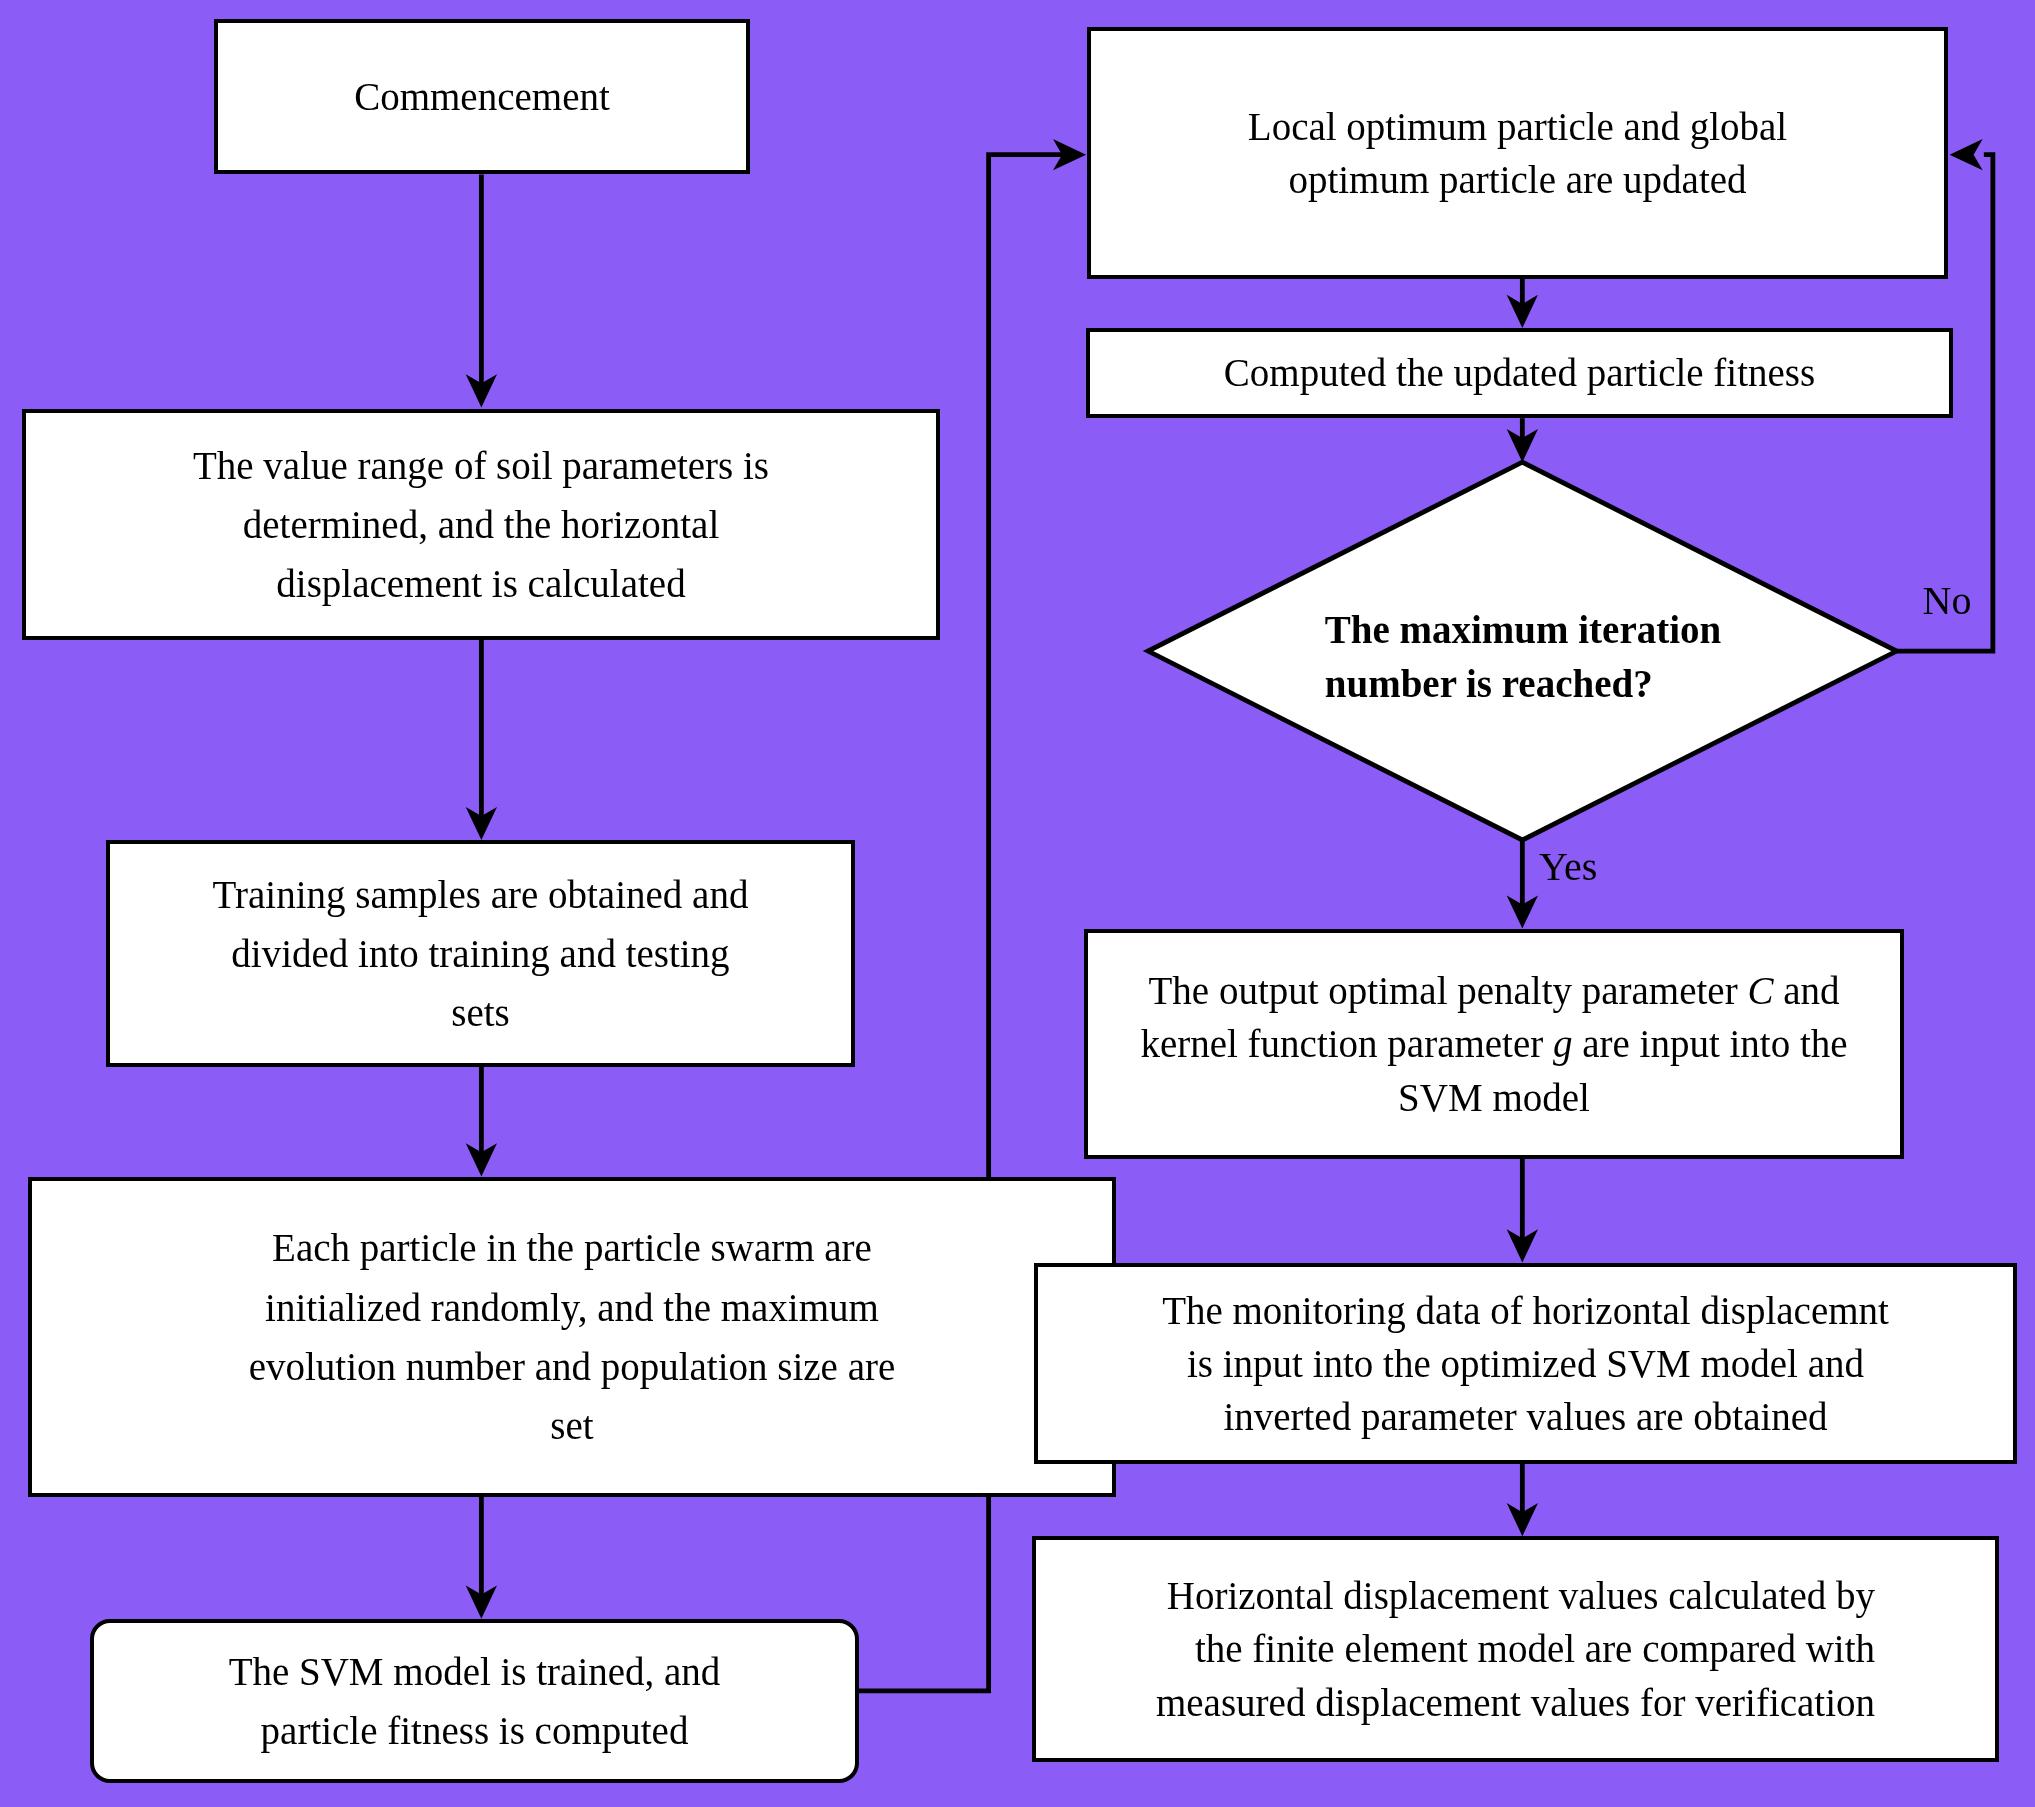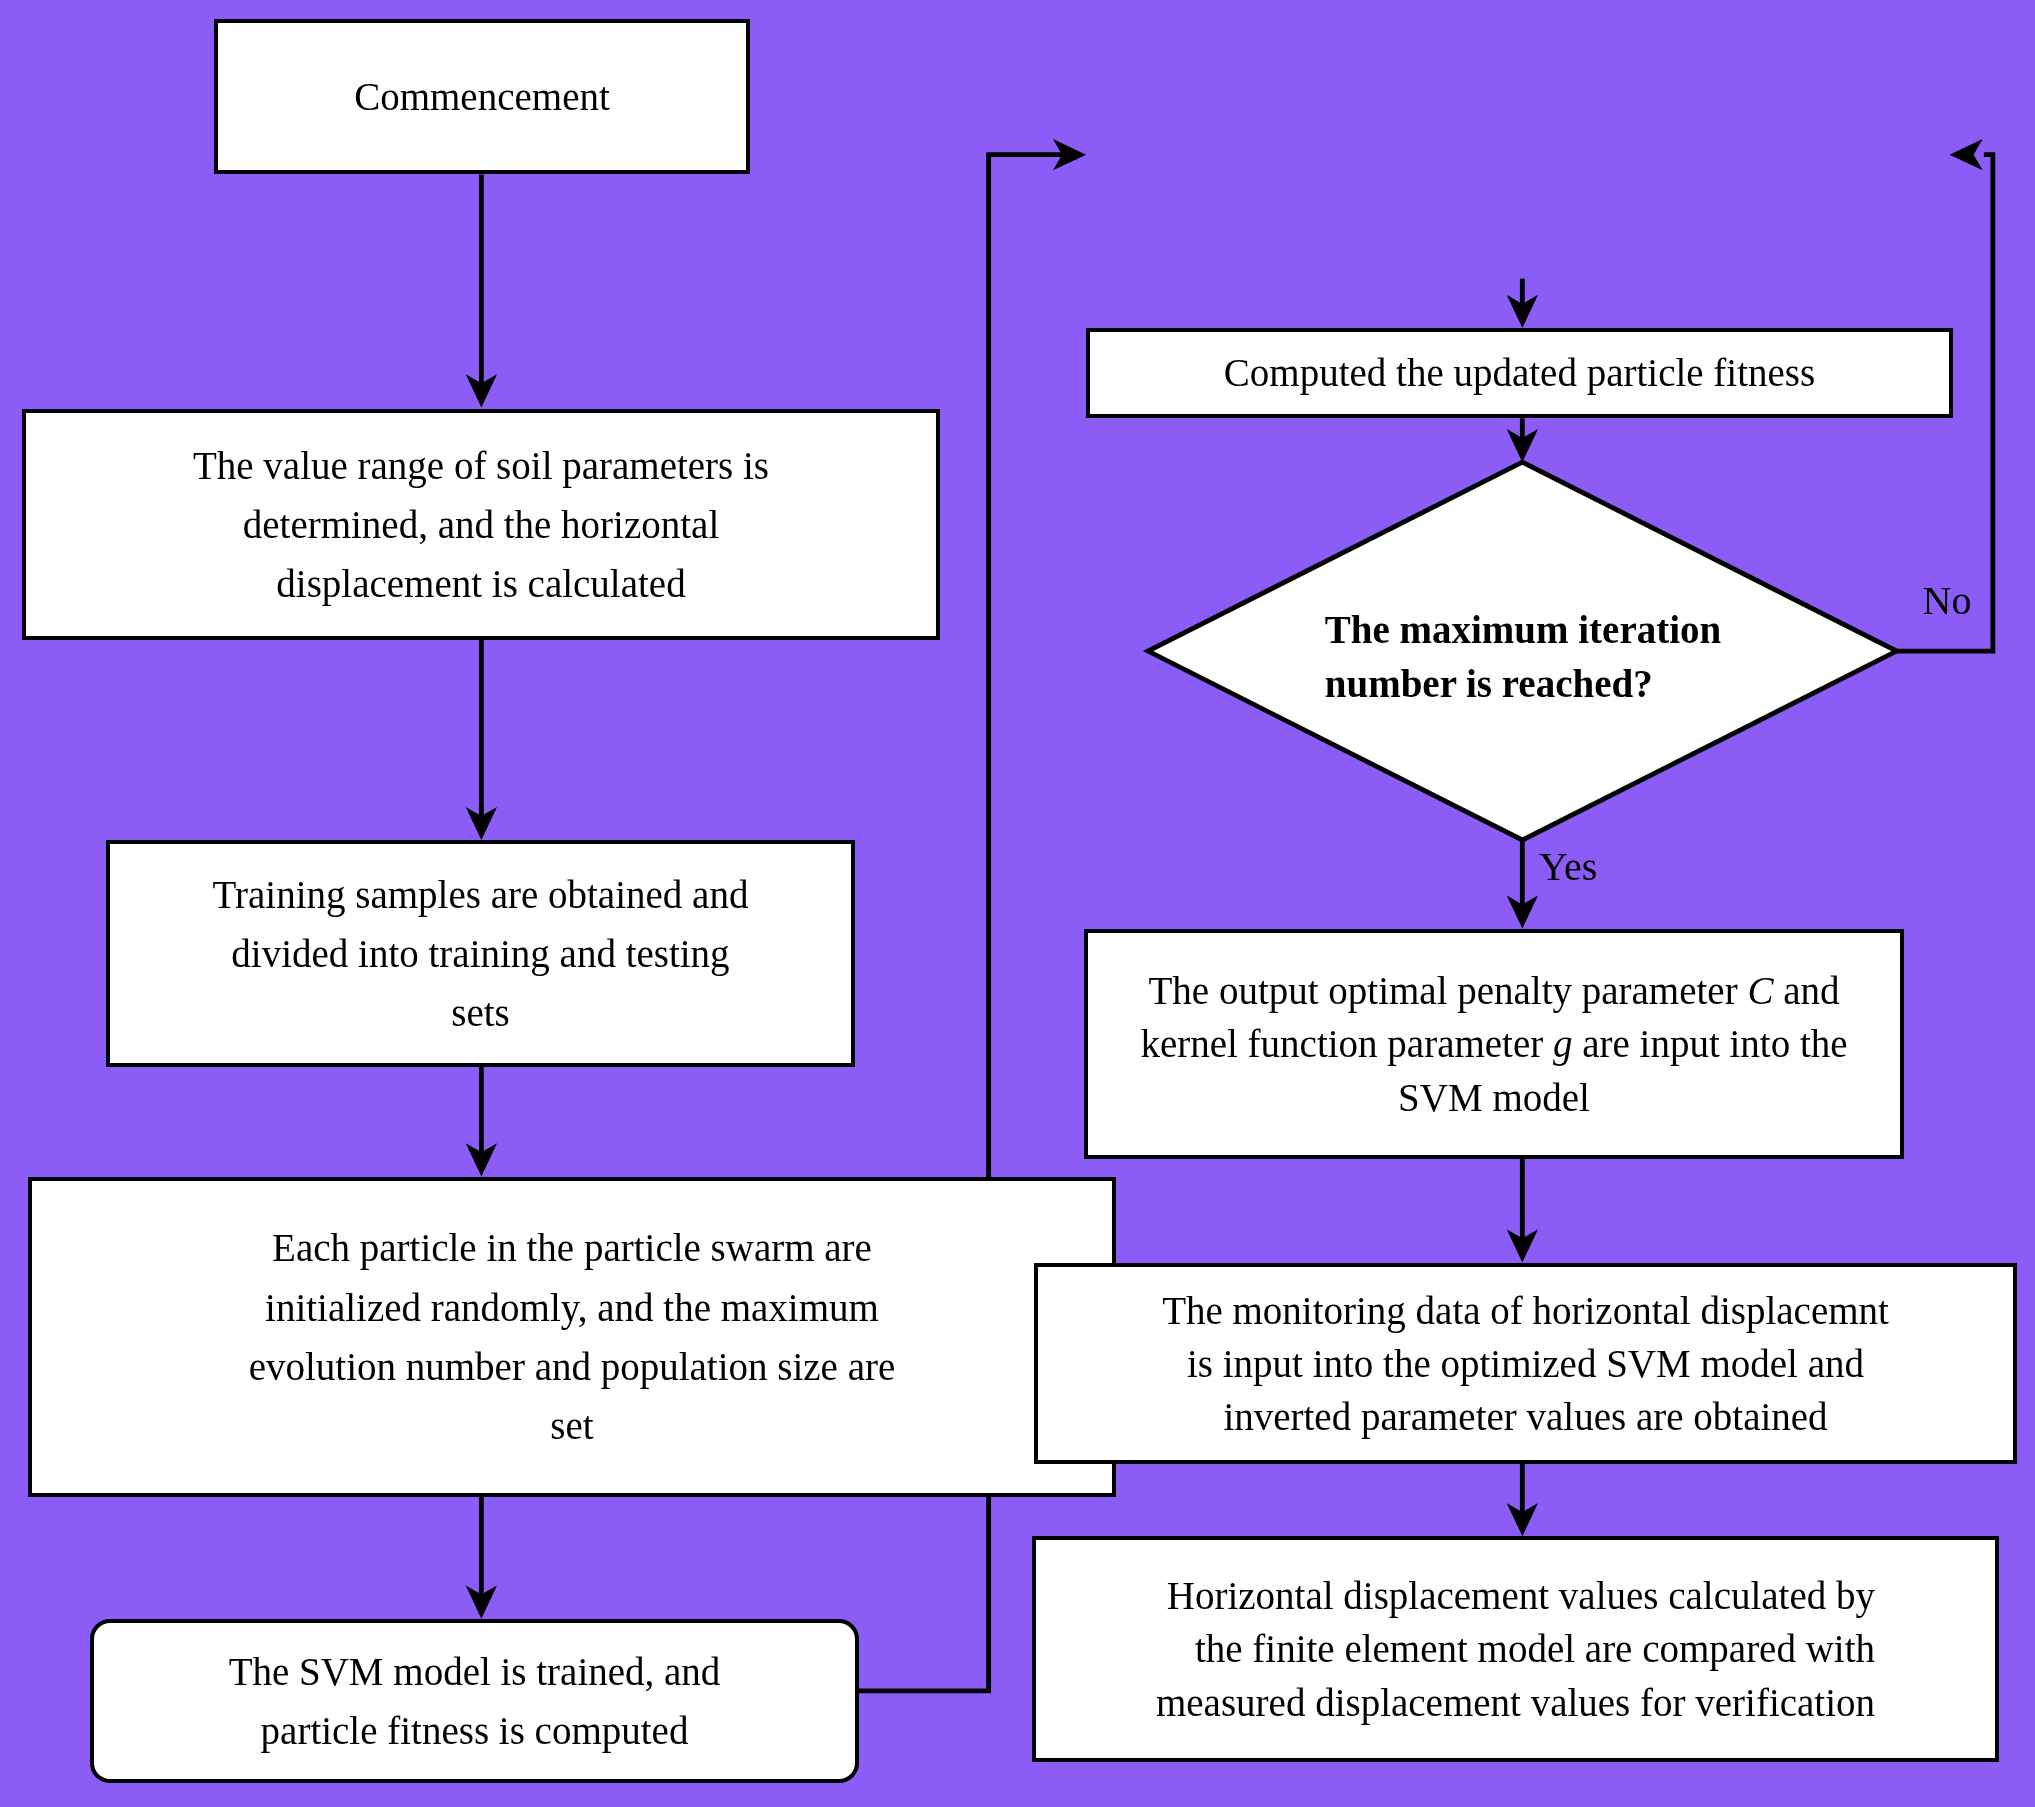--- a/index.html
+++ b/index.html
@@ -84,20 +84,24 @@
 initialized randomly, and the maximum
 evolution number and population size are
 set</div>
   </div>
 
   <div class="node b-l5">
     <div class="node-text">The SVM model is trained, and
 particle fitness is computed</div>
   </div>
 
+  <div class="node b-r1 tight">
+    <div class="node-text">Local optimum particle and global
+optimum particle are updated</div>
+  </div>
 
   <div class="node b-r2 tight">
     <div class="node-text">Computed the updated particle fitness</div>
   </div>
 
   <div class="decision-text tight">
     <div class="node-text">The maximum iteration
 number is reached?</div>
   </div>
 

